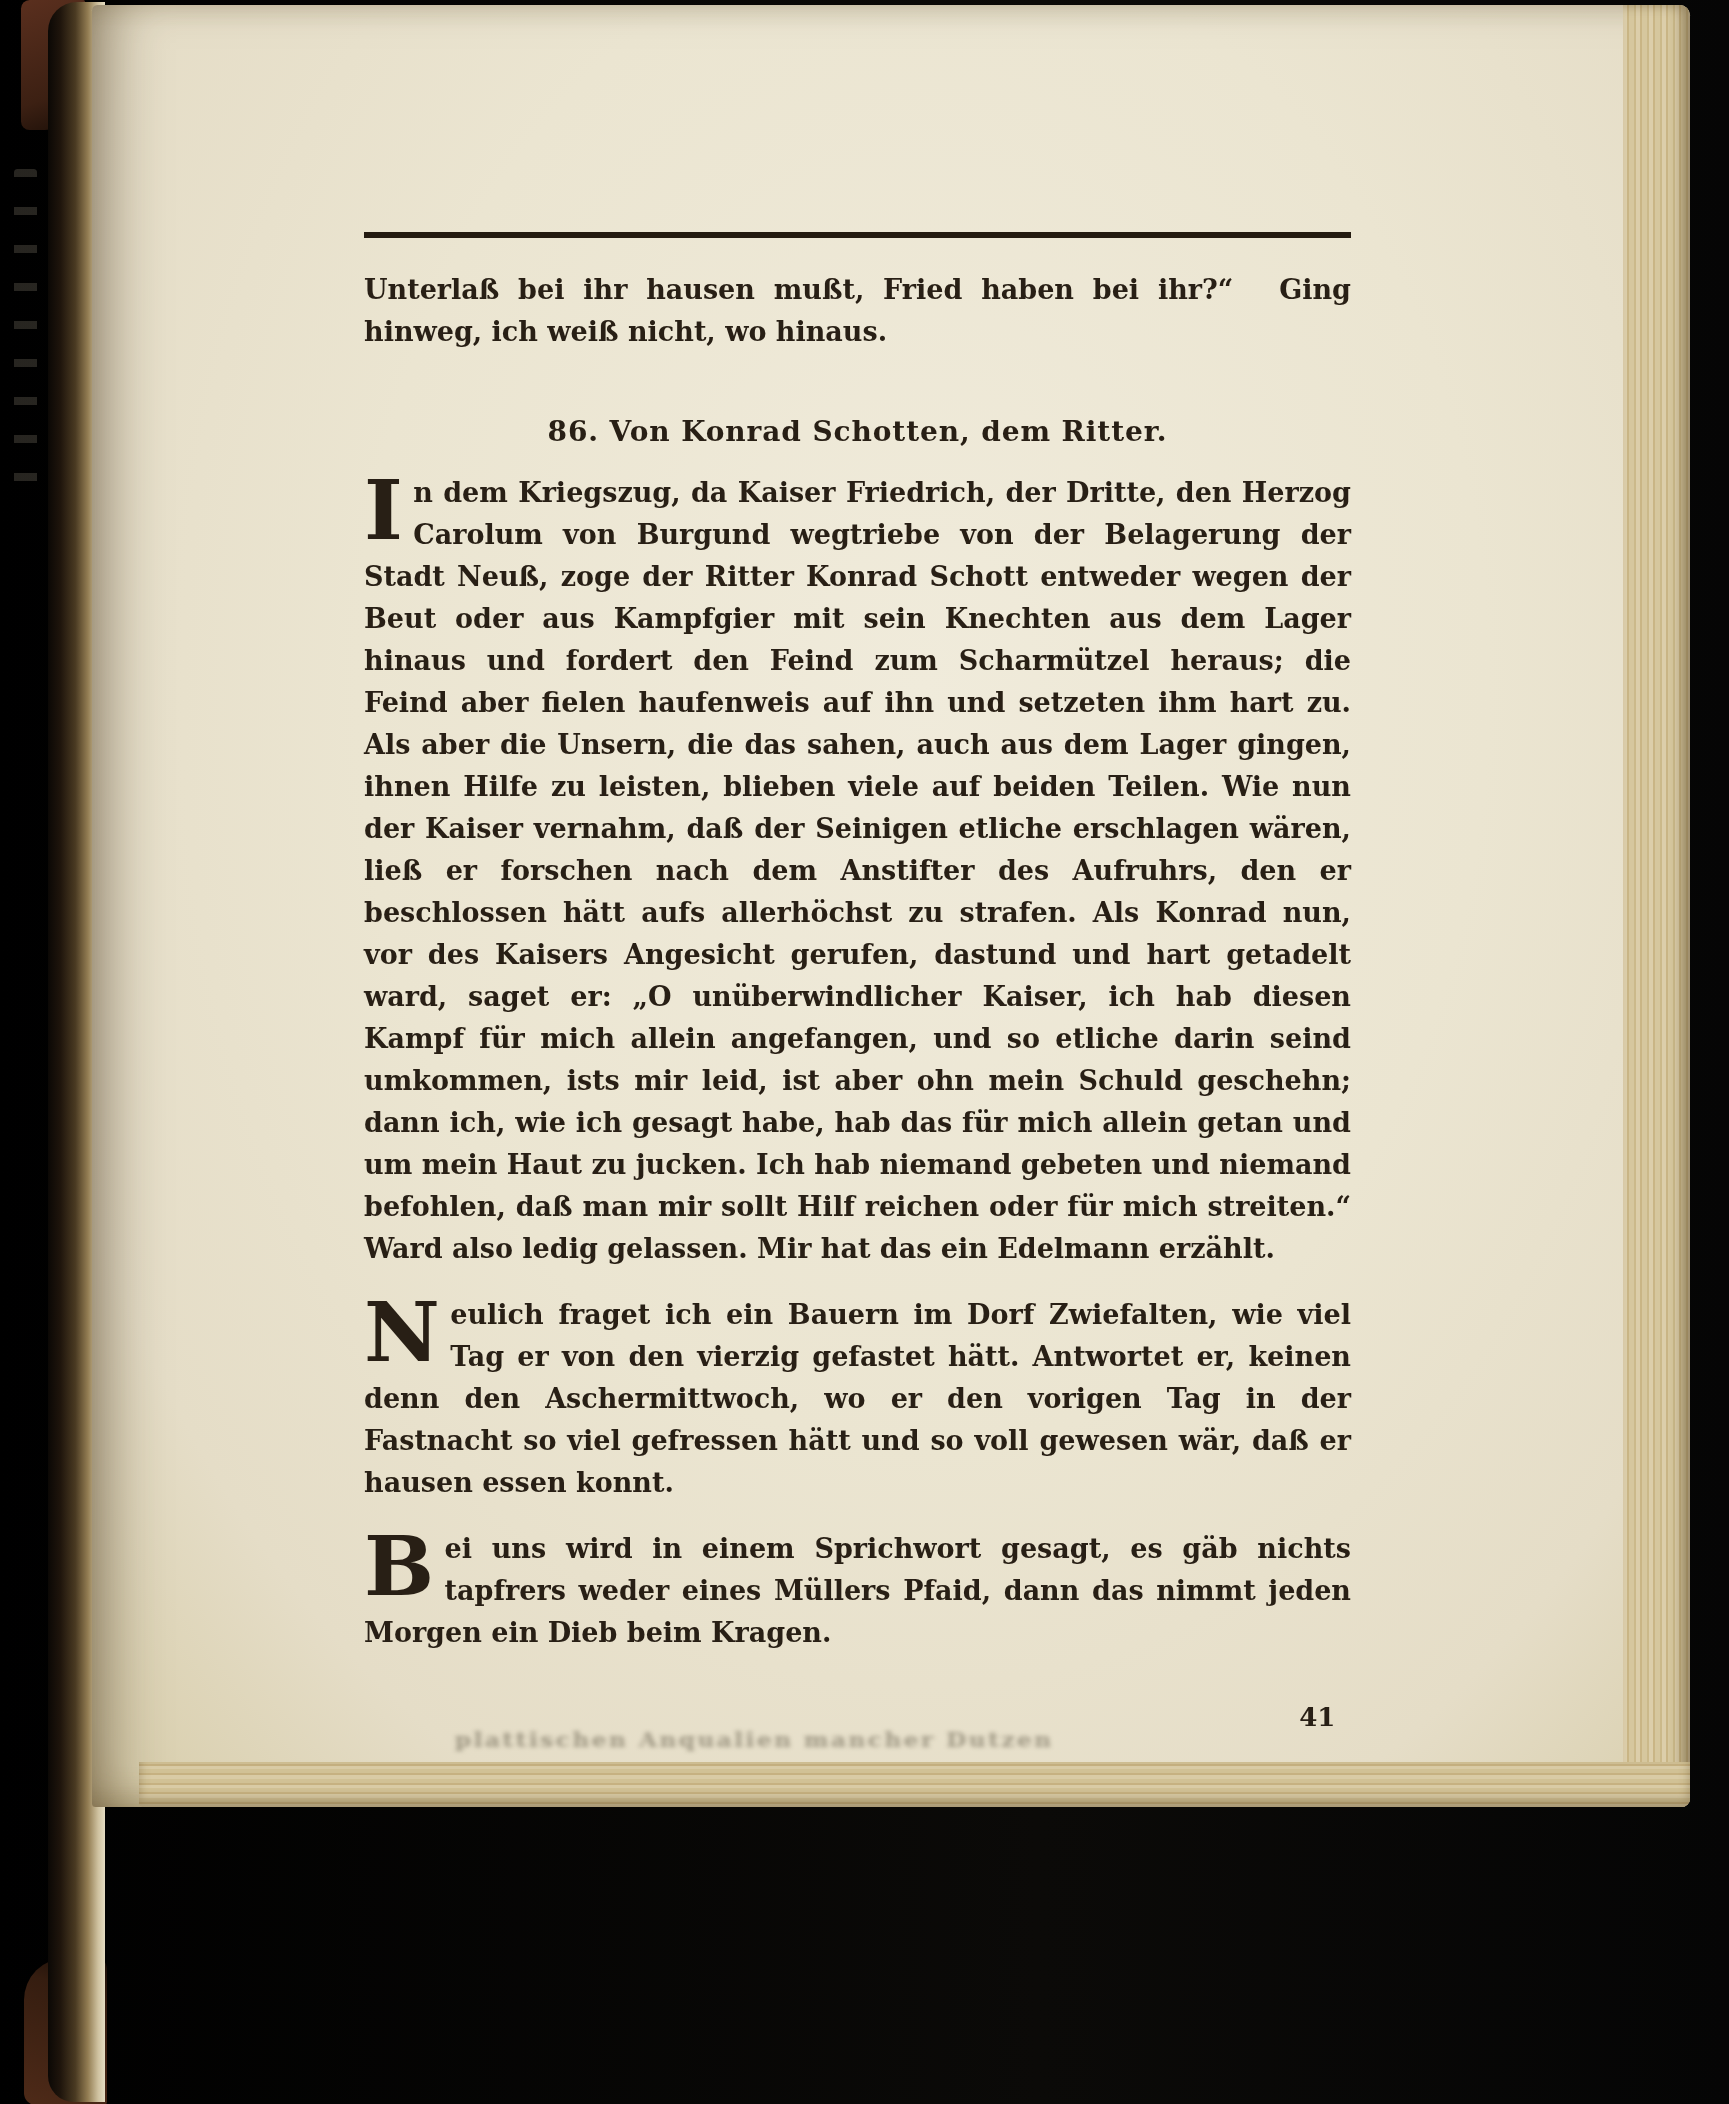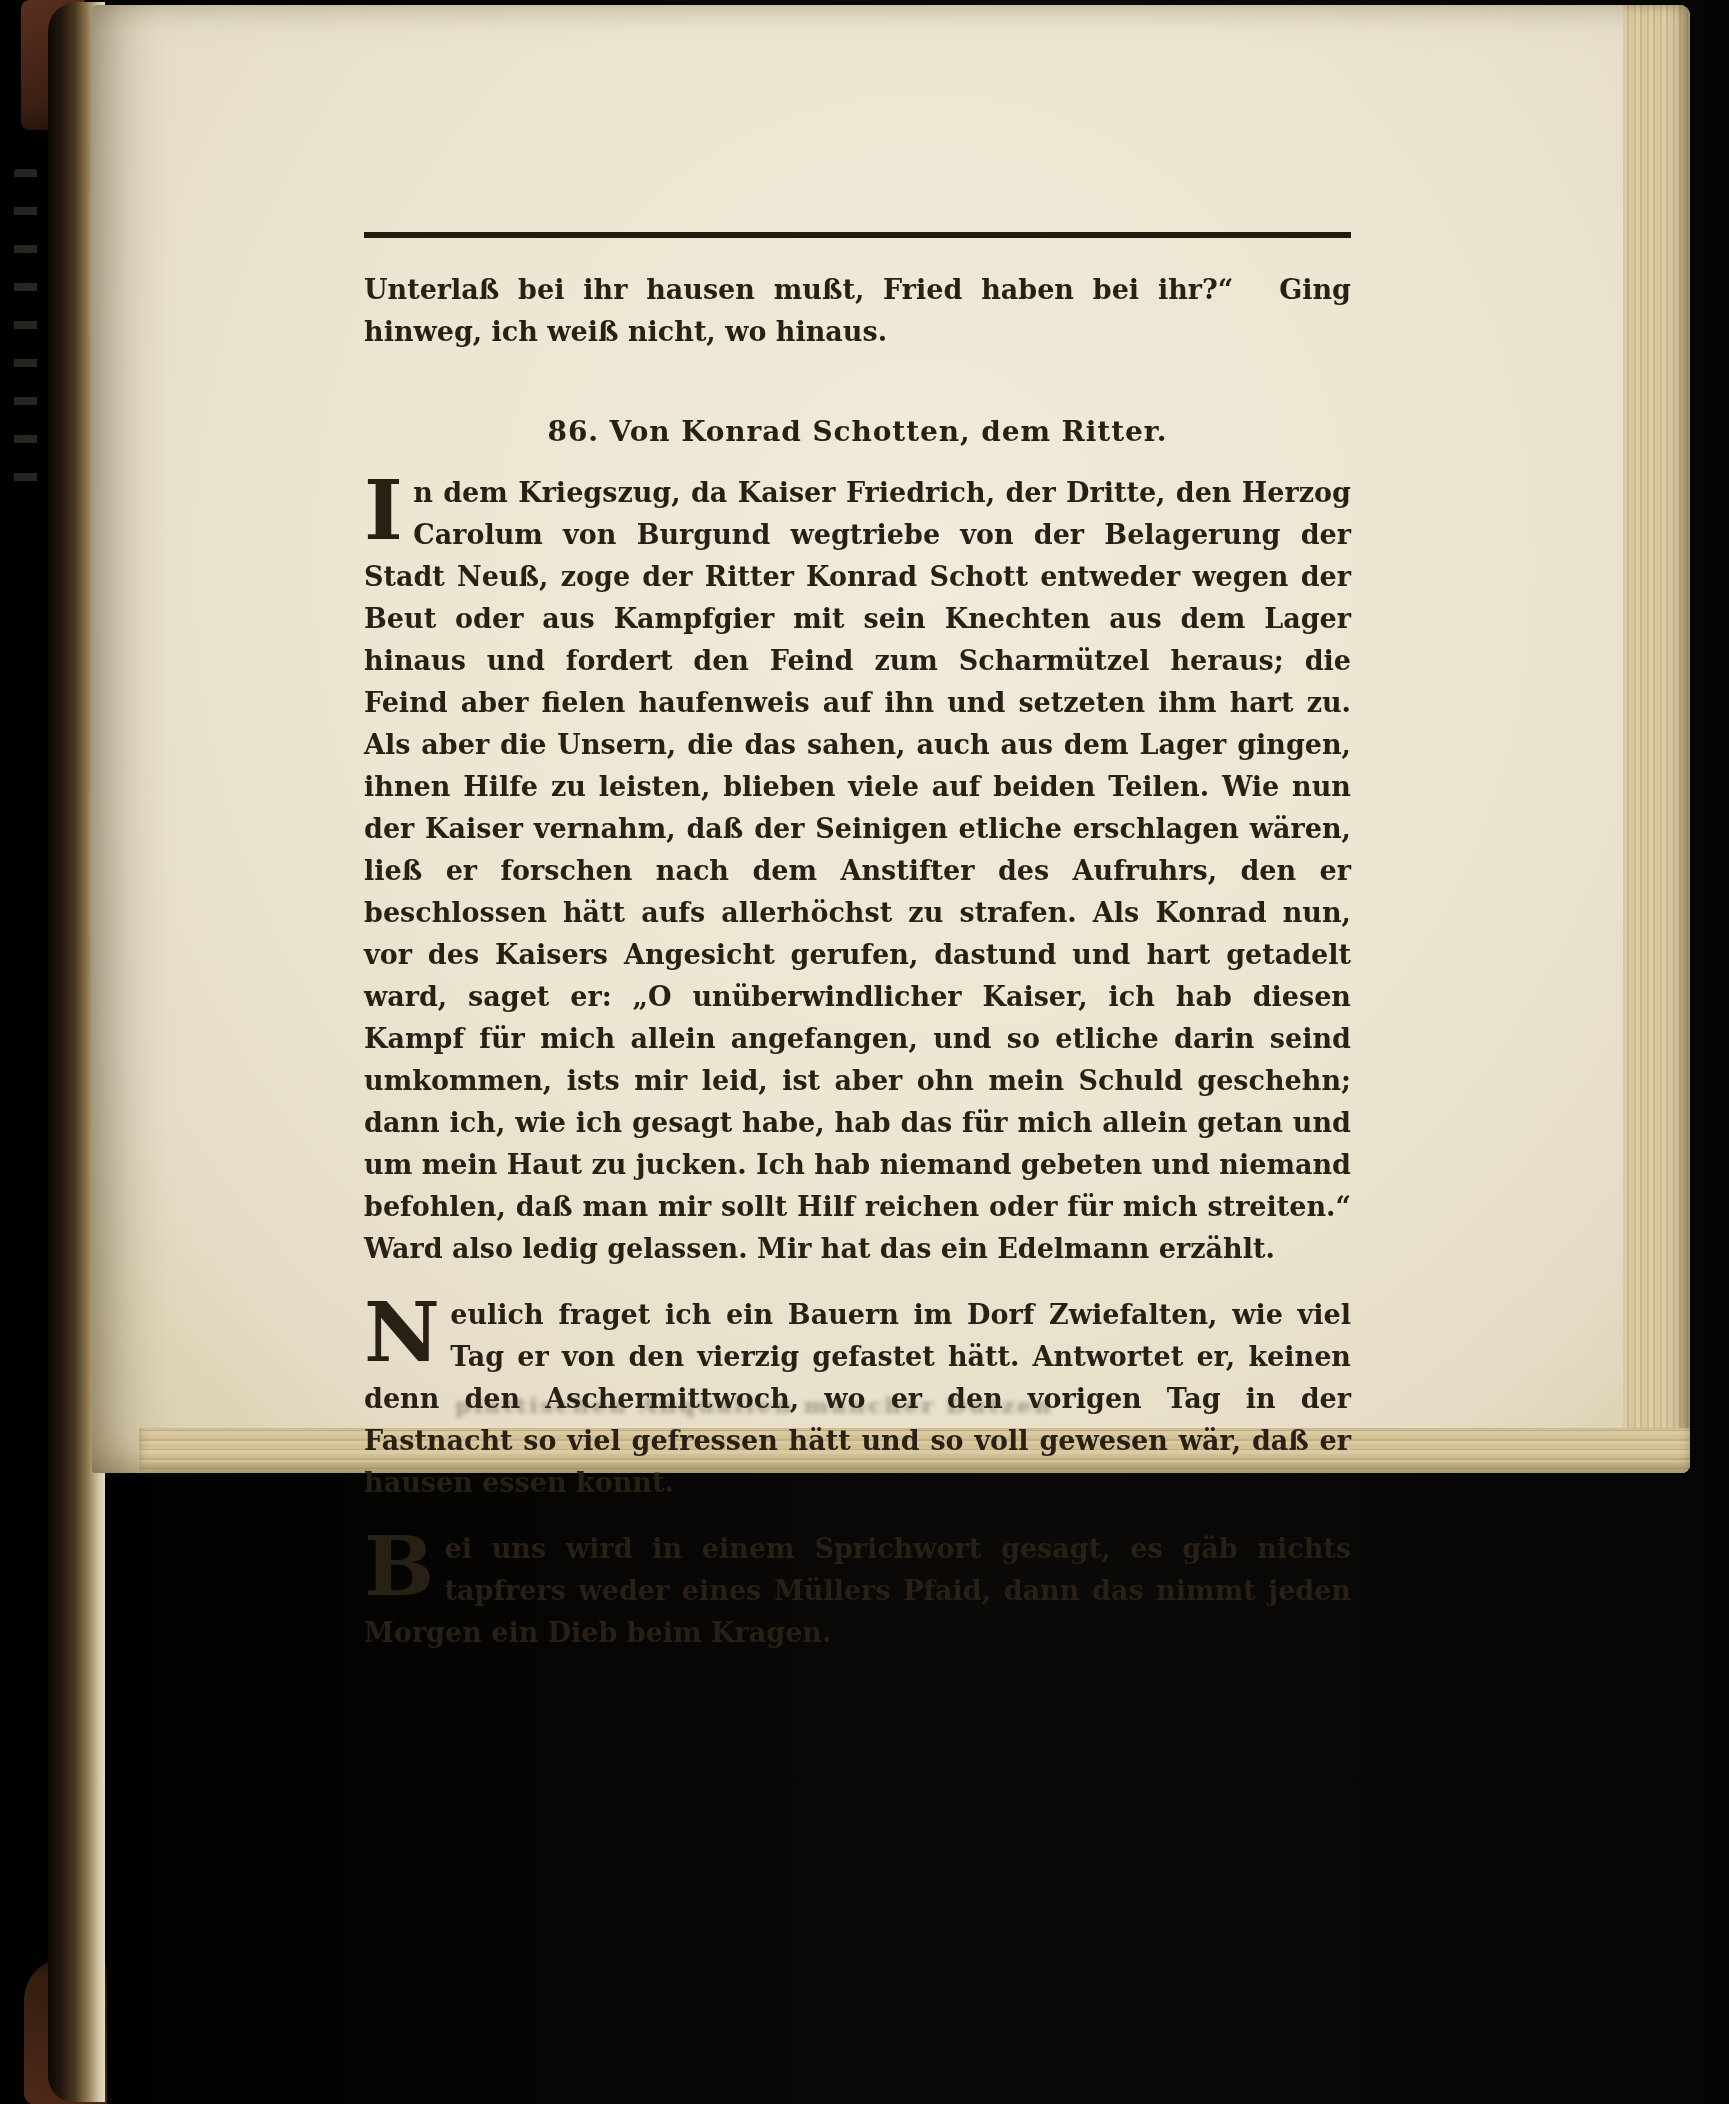--- a/index.html
+++ b/index.html
@@ -35,21 +35,21 @@
   
   .left-edges {
     position: absolute; left: 48px; top: 1.7px; width: 57px; height: 2100px;
     background: linear-gradient(90deg,
       #0b0805 0%, #1f150c 22%, #4a3a22 48%, #937d53 70%, #cfc2a0 88%, #e4dcc2 100%);
     border-radius: 29px 0 0 26px;
   }
 
   
   .page {
-    position: absolute; left: 92px; top: 5.2px; width: 1598px; height: 1468px;
+    position: absolute; left: 92px; top: 5.2px; width: 1598px; height: 1802px;
     background: radial-gradient(ellipse at 52% 38%,
       #f0ebdb 0%, #ebe5d1 48%, #e5ddc7 78%, #d9cfae 96%, #cfc29c 100%);
     border-radius: 5.2px 10.4px 8.6px 3.5px;
     box-shadow:
       inset 40px 0 61px -29px rgba(62,44,20,0.55),
       inset -26px 0 38px -22.5px rgba(120,92,44,0.35),
       inset 0 -22.5px 35px -21px rgba(110,86,40,0.35),
       inset 0 15.6px 29px -21px rgba(120,96,50,0.28);
     padding-left: 44px;
   }
@@ -139,17 +139,18 @@
 
       <p class="cont">Unterlaß bei ihr hausen mußt, Fried haben bei ihr?“  Ging hinweg, ich weiß nicht, wo hinaus.</p>
 
       <h2 class="heading">86. Von Konrad Schotten, dem Ritter.</h2>
       <p class="body"><span class="dropcap">I</span><span>n dem Kriegszug, da Kaiser Friedrich, der Dritte, den Herzog Carolum von Burgund wegtriebe von der Belagerung der Stadt Neuß, zoge der Ritter Konrad Schott entweder wegen der Beut oder aus Kampfgier mit sein Knechten aus dem Lager hinaus und fordert den Feind zum Scharmützel heraus; die Feind aber fielen haufenweis auf ihn und setzeten ihm hart zu. Als aber die Unsern, die das sahen, auch aus dem Lager gingen, ihnen Hilfe zu leisten, blieben viele auf beiden Teilen. Wie nun der Kaiser vernahm, daß der Seinigen etliche erschlagen wären, ließ er forschen nach dem Anstifter des Aufruhrs, den er beschlossen hätt aufs allerhöchst zu strafen. Als Konrad nun, vor des Kaisers Angesicht gerufen, dastund und hart getadelt ward, saget er: „O unüberwindlicher Kaiser, ich hab diesen Kampf für mich allein angefangen, und so etliche darin seind umkommen, ists mir leid, ist aber ohn mein Schuld geschehn; dann ich, wie ich gesagt habe, hab das für mich allein getan und um mein Haut zu jucken. Ich hab niemand gebeten und niemand befohlen, daß man mir sollt Hilf reichen oder für mich streiten.“ Ward also ledig gelassen. Mir hat das ein Edelmann erzählt.</span></p>
 
       <p class="body"><span class="dropcap">N</span><span>eulich fraget ich ein Bauern im Dorf Zwiefalten, wie viel Tag er von den vierzig gefastet hätt. Antwortet er, keinen denn den Aschermittwoch, wo er den vorigen Tag in der Fastnacht so viel gefressen hätt und so voll gewesen wär, daß er hausen essen konnt.</span></p>
 
       <p class="body"><span class="dropcap">B</span><span>ei uns wird in einem Sprichwort gesagt, es gäb nichts tapfrers weder eines Müllers Pfaid, dann das nimmt jeden Morgen ein Dieb beim Kragen.</span></p>
 
+      <div class="pagenum">41</div>
 
     </div>
   </div>
 </div>
 
 
 </body></html>

